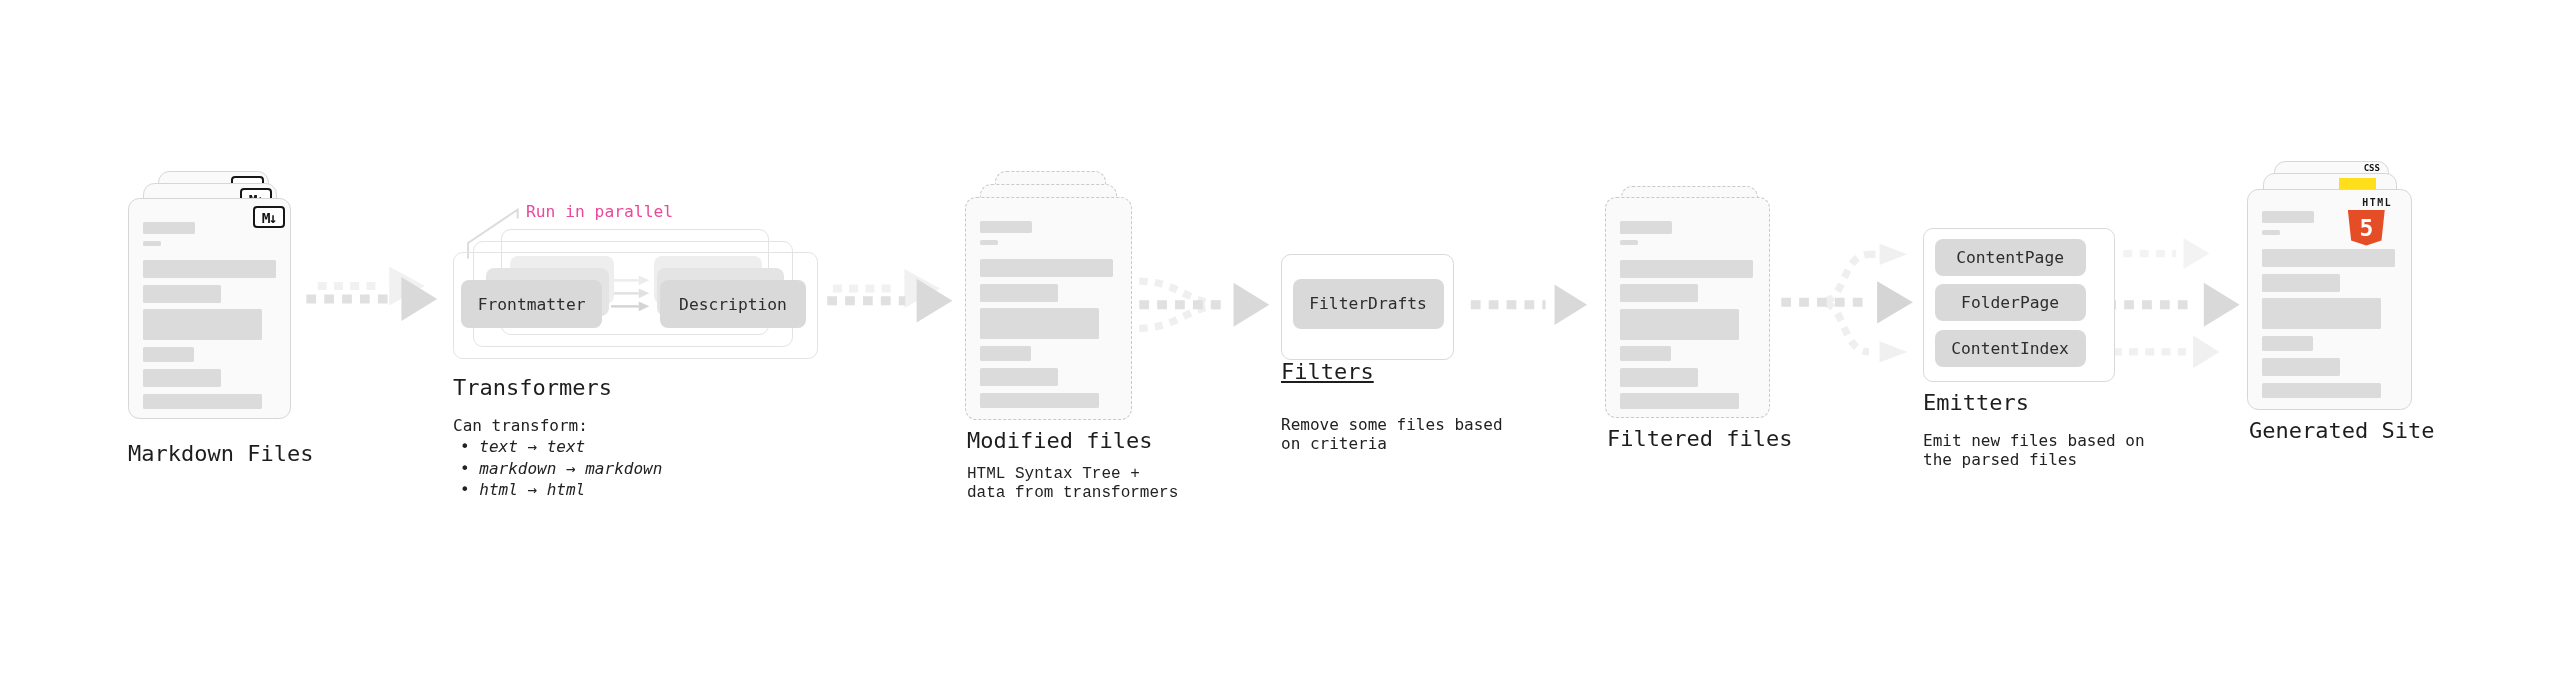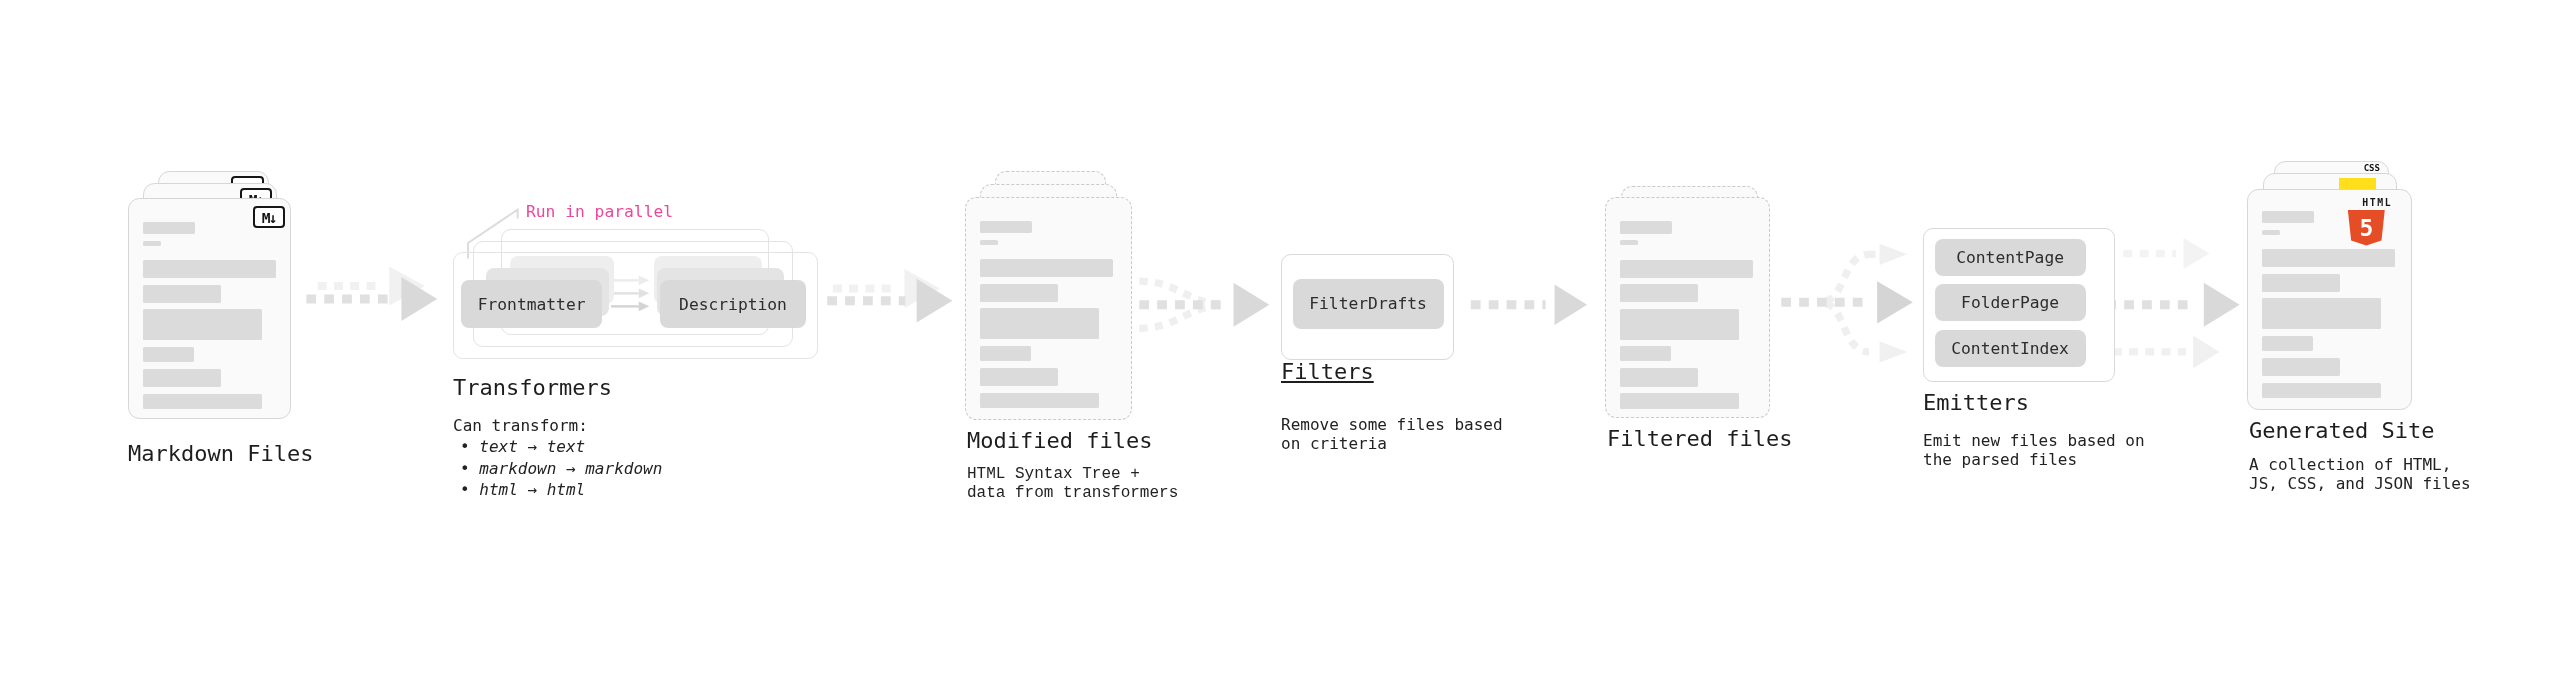--- a/index.html
+++ b/index.html
@@ -240,19 +240,15 @@
         <div class="bar b3"></div>
           <div class="bar b4"></div>
         <div class="bar b5"></div>
           <div class="bar b6"></div>
         <div class="bar b7"></div>
           <div class="bar b8"></div>
       </div>
     </div>
   </div>
   <div class="title" style="left:2249px;top:419px;">Generated Site</div>
-  <div class="subtitle" style="left:2249px;top:455px;">
-    <div>A collection of HTML,</div>
-    <div>JS, CSS, and JSON files</div>
-  </div>
 
 </div>
 
 
 </body></html>

